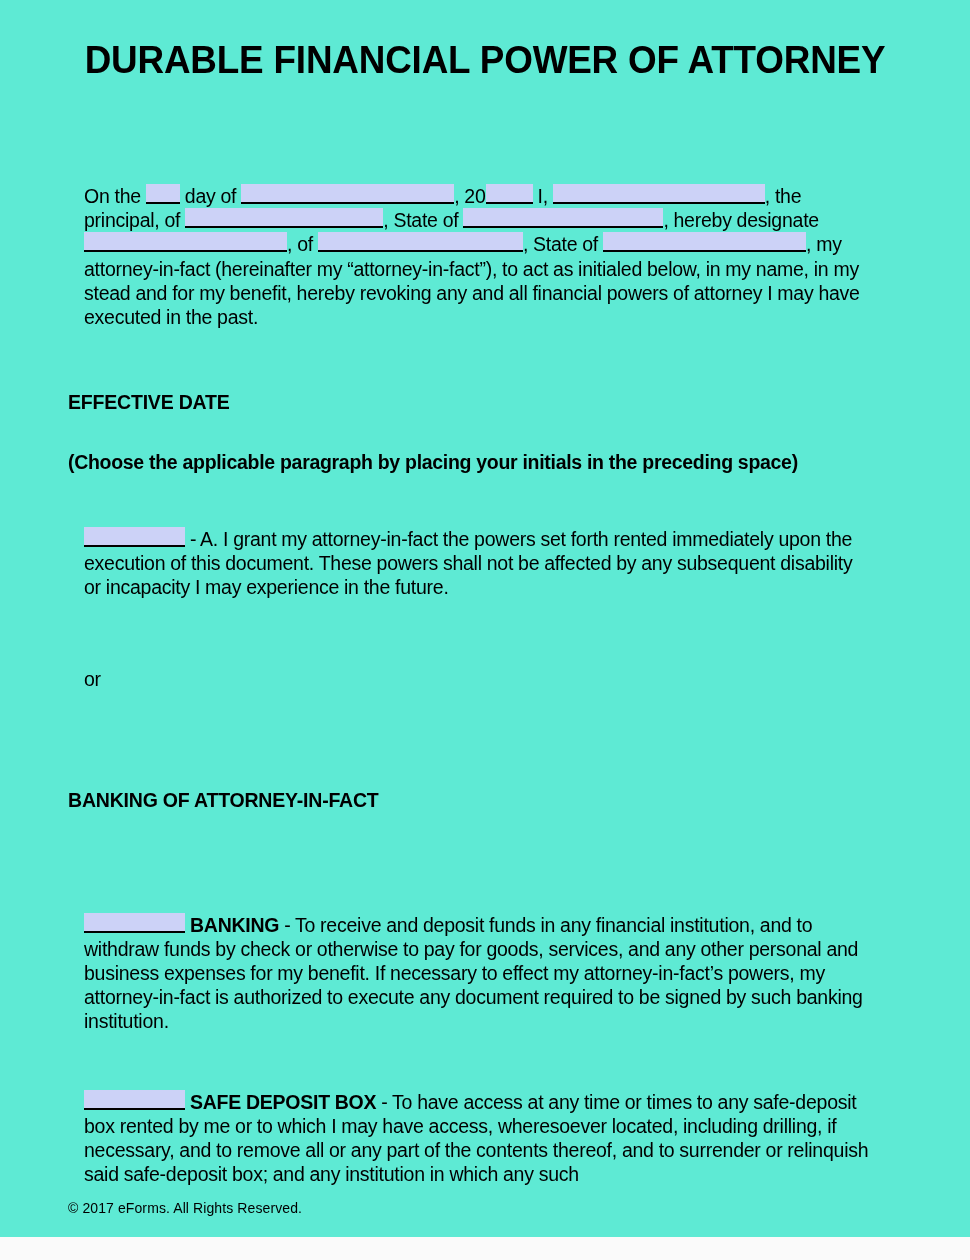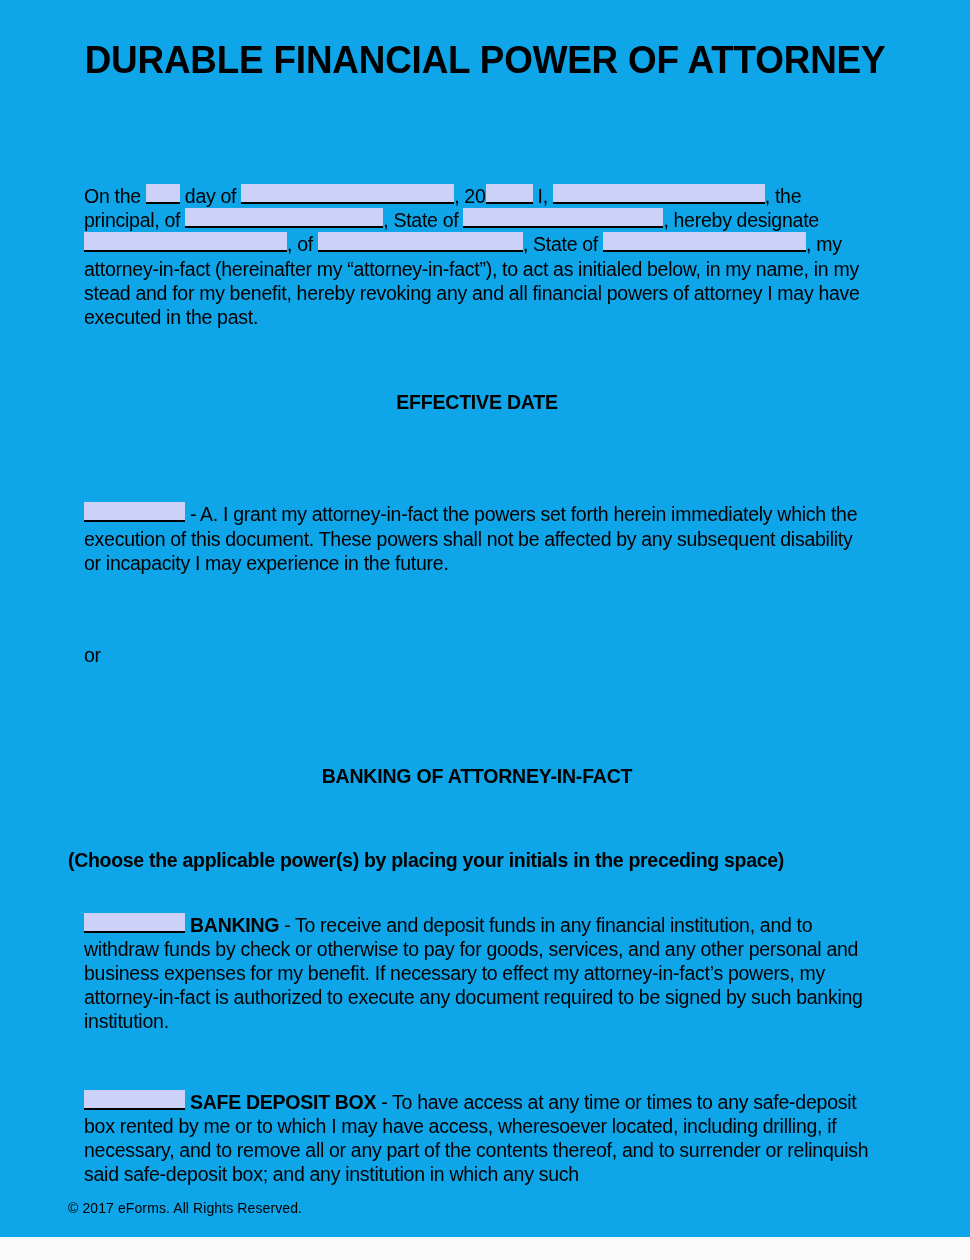--- a/index.html
+++ b/index.html
@@ -16,21 +16,21 @@
     color: #000000;
     overflow: hidden;
   }
 
   .page {
     position: absolute;
     left: 0;
     top: 0;
     width: 970px;
     height: 1237px;
-    background: #0ea5e9;
+    background: #5eead4;
     box-sizing: border-box;
   }
 
   .page-bottom-band {
     position: absolute;
     left: 0;
     top: 1237px;
     width: 970px;
     height: 23px;
     background: #fafafa;
@@ -67,21 +67,20 @@
   }
 
   .spacer-sm { height: 24px; }
   .spacer-md { height: 36px; }
   .spacer-lg { height: 45px; }
 
   .section-head {
     font-size: 19.5px;
     line-height: 24.2px;
     font-weight: bold;
-    text-align: center;
     letter-spacing: -0.2px;
     margin: 0;
   }
 
   .instr {
     font-size: 19.5px;
     line-height: 24.2px;
     font-weight: bold;
     letter-spacing: -0.3px;
     margin: 0;
@@ -130,42 +129,42 @@
   <div class="body-area">
 
     <p class="para"><span>On the</span> <span class="blank w-day"></span> <span>day of</span> <span class="blank w-month"></span><span>, 20</span><span class="blank w-year"></span> <span>I,</span> <span class="blank w-name"></span><span>, the</span> <span>principal, of</span> <span class="blank w-city"></span><span>, State of</span> <span class="blank w-state"></span><span>, hereby designate</span> <span class="blank w-aifname"></span><span>, of</span> <span class="blank w-aifcity"></span><span>, State of</span> <span class="blank w-aifstate"></span><span>, my</span> <span>attorney-in-fact (hereinafter my “attorney-in-fact”), to act as initialed below, in my name, in my stead and for my benefit, hereby revoking any and all financial powers of attorney I may have executed in the past.</span></p>
 
     <div class="spacer-lg"></div>
 
     <p class="section-head">EFFECTIVE DATE</p>
 
     <div class="spacer-md"></div>
 
+    <p class="instr">(Choose the applicable paragraph by placing your initials in the preceding space)</p>
 
     <div class="spacer-md"></div>
 
-    <p class="para"><span class="blank w-initial"></span><span> - A. I grant my attorney-in-fact the powers set forth herein immediately which the execution of this document. These powers shall not be affected by any subsequent disability or incapacity I may experience in the future.</span></p>
+    <p class="para"><span class="blank w-initial"></span><span> - A. I grant my attorney-in-fact the powers set forth rented immediately upon the execution of this document. These powers shall not be affected by any subsequent disability or incapacity I may experience in the future.</span></p>
 
     <div class="spacer-md"></div>
 
     <p class="para">or</p>
 
     <div class="spacer-md"></div>
 
 
     <div class="spacer-lg"></div>
 
     <p class="section-head">BANKING OF ATTORNEY-IN-FACT</p>
 
     <div class="spacer-md"></div>
 
 
     <div class="spacer-sm"></div>
 
-    <p class="instr">(Choose the applicable power(s) by placing your initials in the preceding space)</p>
 
     <div class="spacer-sm"></div>
 
     <p class="para"><span class="blank w-initial"></span>  <span class="strong">BANKING</span><span> - </span><span>To receive and deposit funds in any financial institution, and to withdraw funds by check or otherwise to pay for goods, services, and any other personal and business expenses for my benefit.  If necessary to effect my attorney-in-fact’s powers, my attorney-in-fact is authorized to execute any document required to be signed by such banking institution.</span></p>
 
     <div class="spacer-sm"></div>
 
     <p class="para"><span class="blank w-initial"></span>  <span class="strong">SAFE DEPOSIT BOX</span><span> - </span><span>To have access at any time or times to any safe-deposit box rented by me or to which I may have access, wheresoever located, including drilling, if necessary, and to remove all or any part of the contents thereof, and to surrender or relinquish said safe-deposit box; and any institution in which any such</span></p>
 
   </div>

